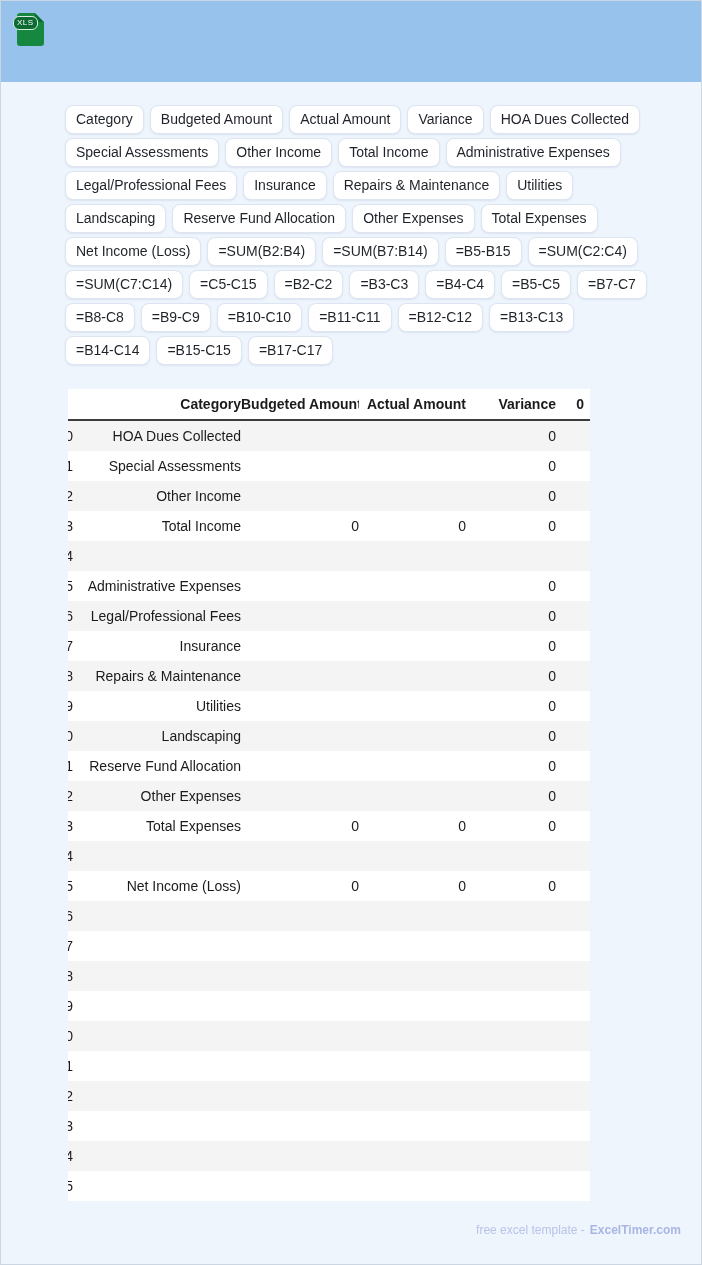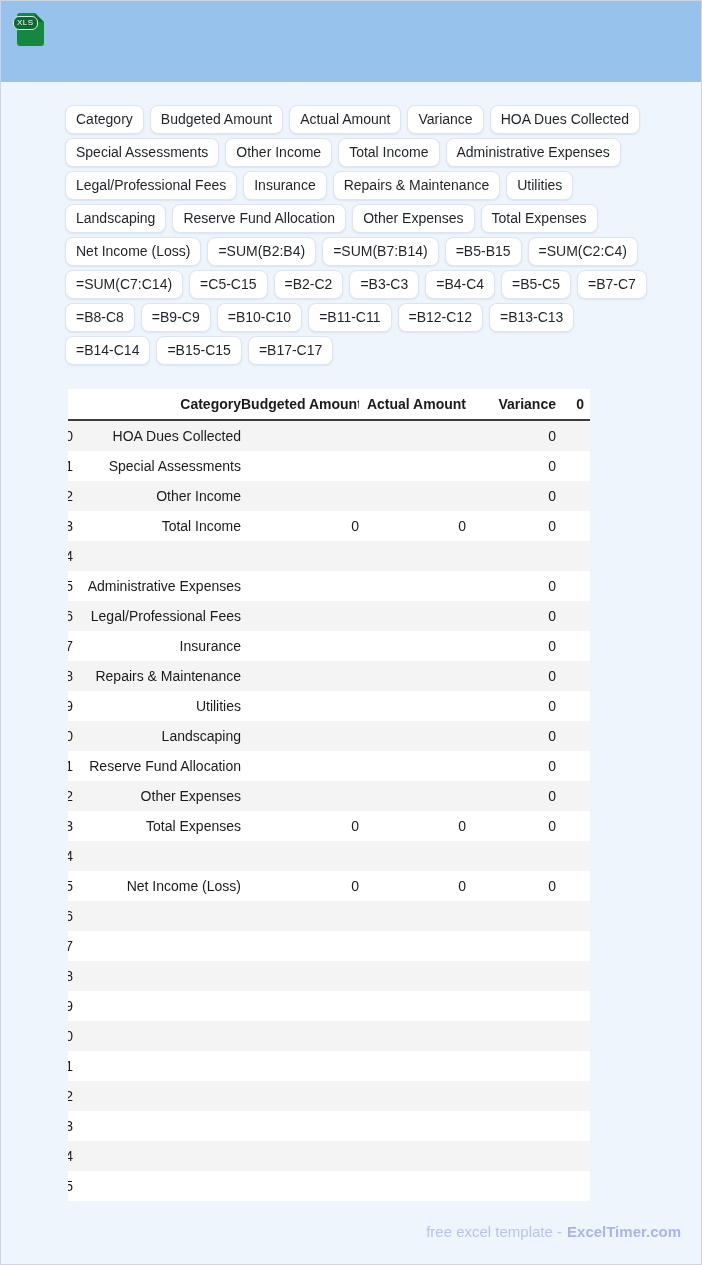--- a/index.html
+++ b/index.html
@@ -54,21 +54,21 @@
   col.c-num{width:24px} col.c-cat{width:168px} col.c-bud{width:118px}
   col.c-act{width:107px} col.c-var{width:90px} col.c-last{width:34px}
   th,td { text-align:right; height:30px; padding:0; overflow:hidden; white-space:nowrap; }
   th { font-weight:bold; border-bottom:2px solid #3c3c3c; background:#fff; }
   td:last-child, th:last-child { padding-right:6px; }
   tbody tr { background:#fff; }
   tbody tr:nth-child(odd) { background:var(--stripe,#f4f4f4); }
   
   .footer {
     margin-top:22px; padding-right:20px; text-align:right;
-    font-size:15px; color:var(--footer-text,#b8c3e8);
+    font-size:12px; color:var(--footer-text,#b8c3e8);
   }
   .footer .brand { font-weight:bold; color:var(--brand-text,#a9b6e3); margin-left:5px; text-decoration:none; }
 </style>
 </head>
 <body>
 
 <div class="page">
 
   <div class="banner">
     <span class="xls-icon"><span class="xls-badge">XLS</span></span>

